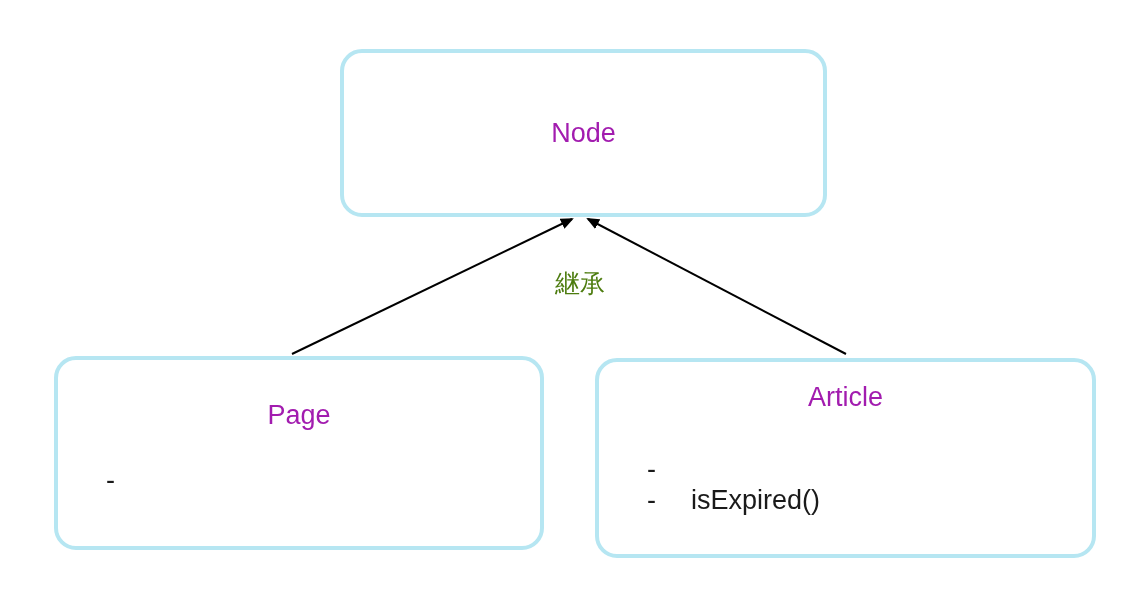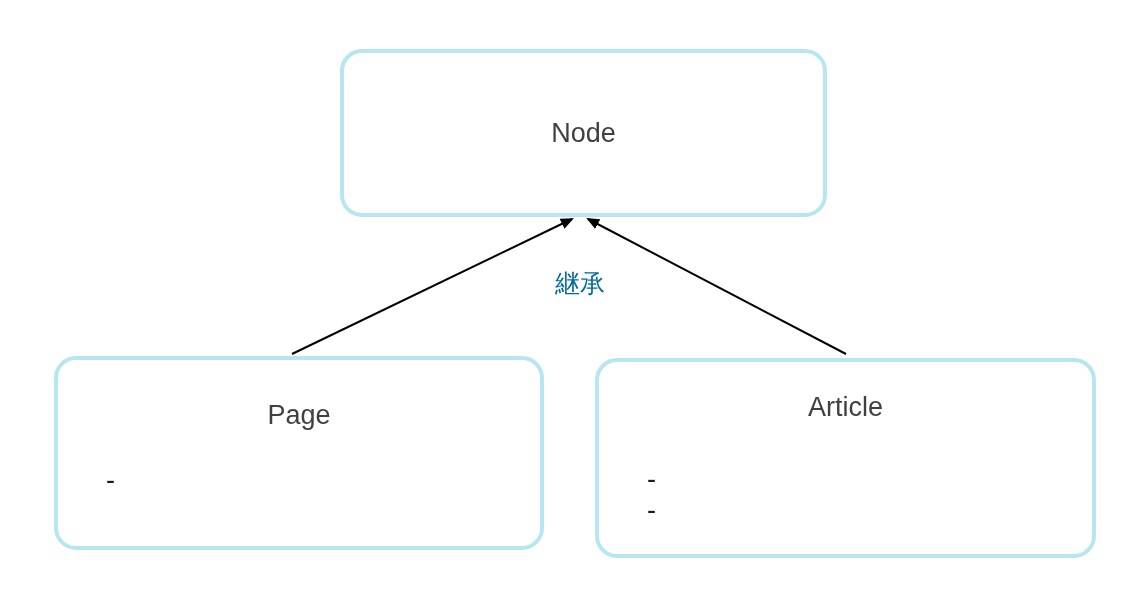--- a/index.html
+++ b/index.html
@@ -19,21 +19,21 @@
     position: absolute;
     box-sizing: border-box;
     border: 4px solid #b6e6f2;
     border-radius: 22px;
     background: #ffffff;
     color: #000000;
   }
   .box-title {
     text-align: center;
     font-size: 27px;
-    color: #404040;
+    color: #a21caf;
   }
   .node-box {
     left: 340px;
     top: 49px;
     width: 487px;
     height: 168px;
     display: flex;
     align-items: center;
     justify-content: center;
   }
@@ -42,21 +42,21 @@
     top: 356px;
     width: 490px;
     height: 194px;
     padding-top: 40px;
   }
   .article-box {
     left: 595px;
     top: 358px;
     width: 501px;
     height: 200px;
-    padding-top: 30px;
+    padding-top: 20px;
   }
   .method-list {
     margin-left: 48px;
     font-size: 27px;
     color: #1a1a1a;
   }
   .page-box .method-list { margin-top: 34px; }
   .article-box .method-list { margin-top: 41px; }
   .method-row {
     display: flex;
@@ -68,21 +68,21 @@
     width: 44px;
     flex: 0 0 44px;
   }
   .edge-label {
     position: absolute;
     left: 505px;
     top: 267px;
     width: 150px;
     text-align: center;
     font-size: 25px;
-    color: #0369a1;
+    color: #4d7c0f;
   }
   .arrow-layer {
     position: absolute;
     left: 0;
     top: 0;
     width: 1148px;
     height: 594px;
     pointer-events: none;
   }
 </style>
@@ -117,17 +117,18 @@
   </div>
 
   <div class="class-box article-box">
     <div class="box-title">Article</div>
     <div class="method-list">
       <div class="method-row">
         <span class="method-bullet">-</span>
       </div>
       <div class="method-row">
         <span class="method-bullet">-</span>
+        <span class="method-text">isExpired()</span>
       </div>
     </div>
   </div>
 
 </div>
 
 </body></html>

